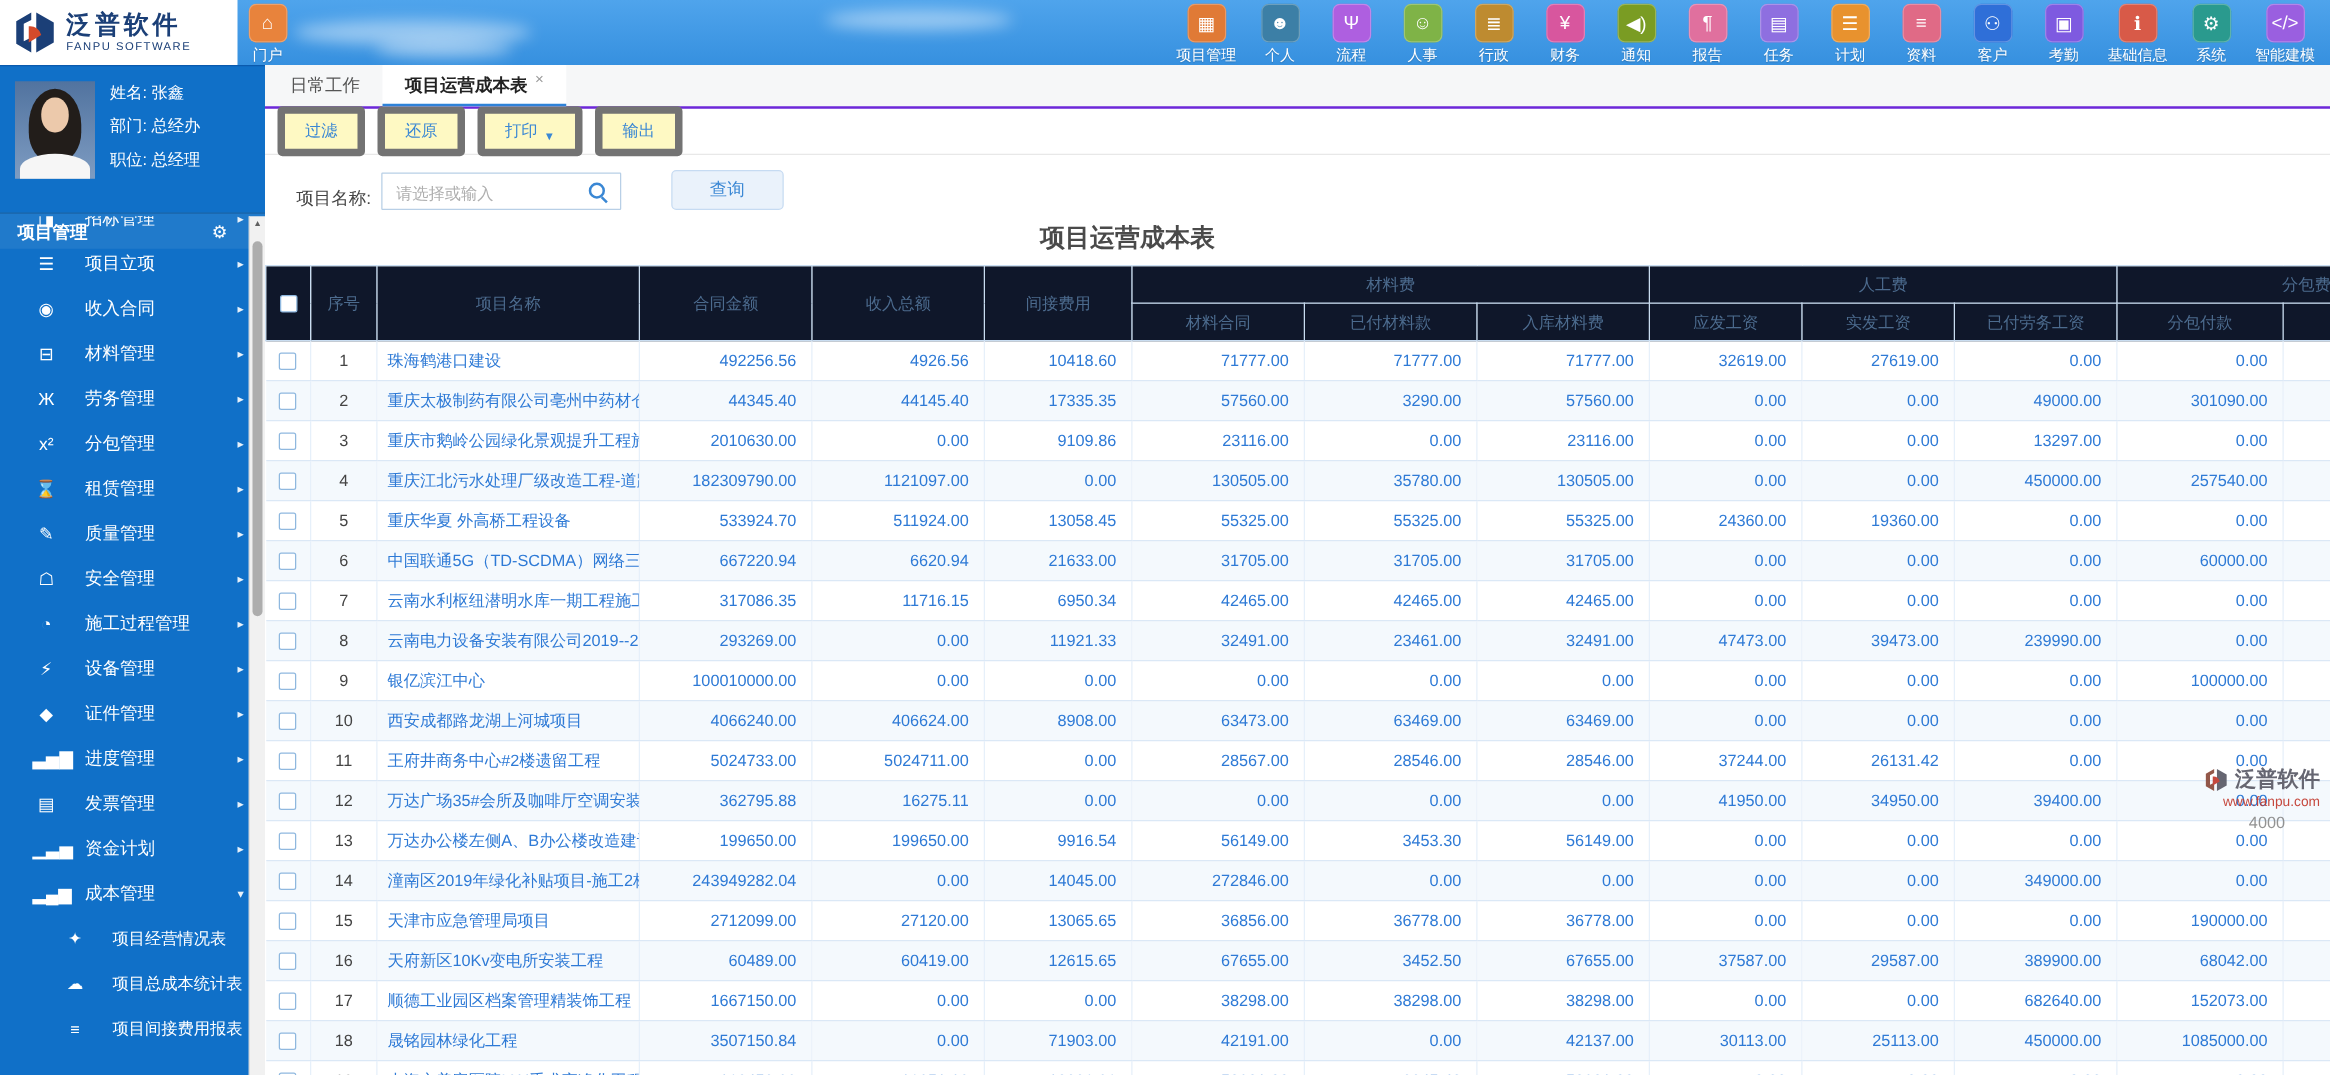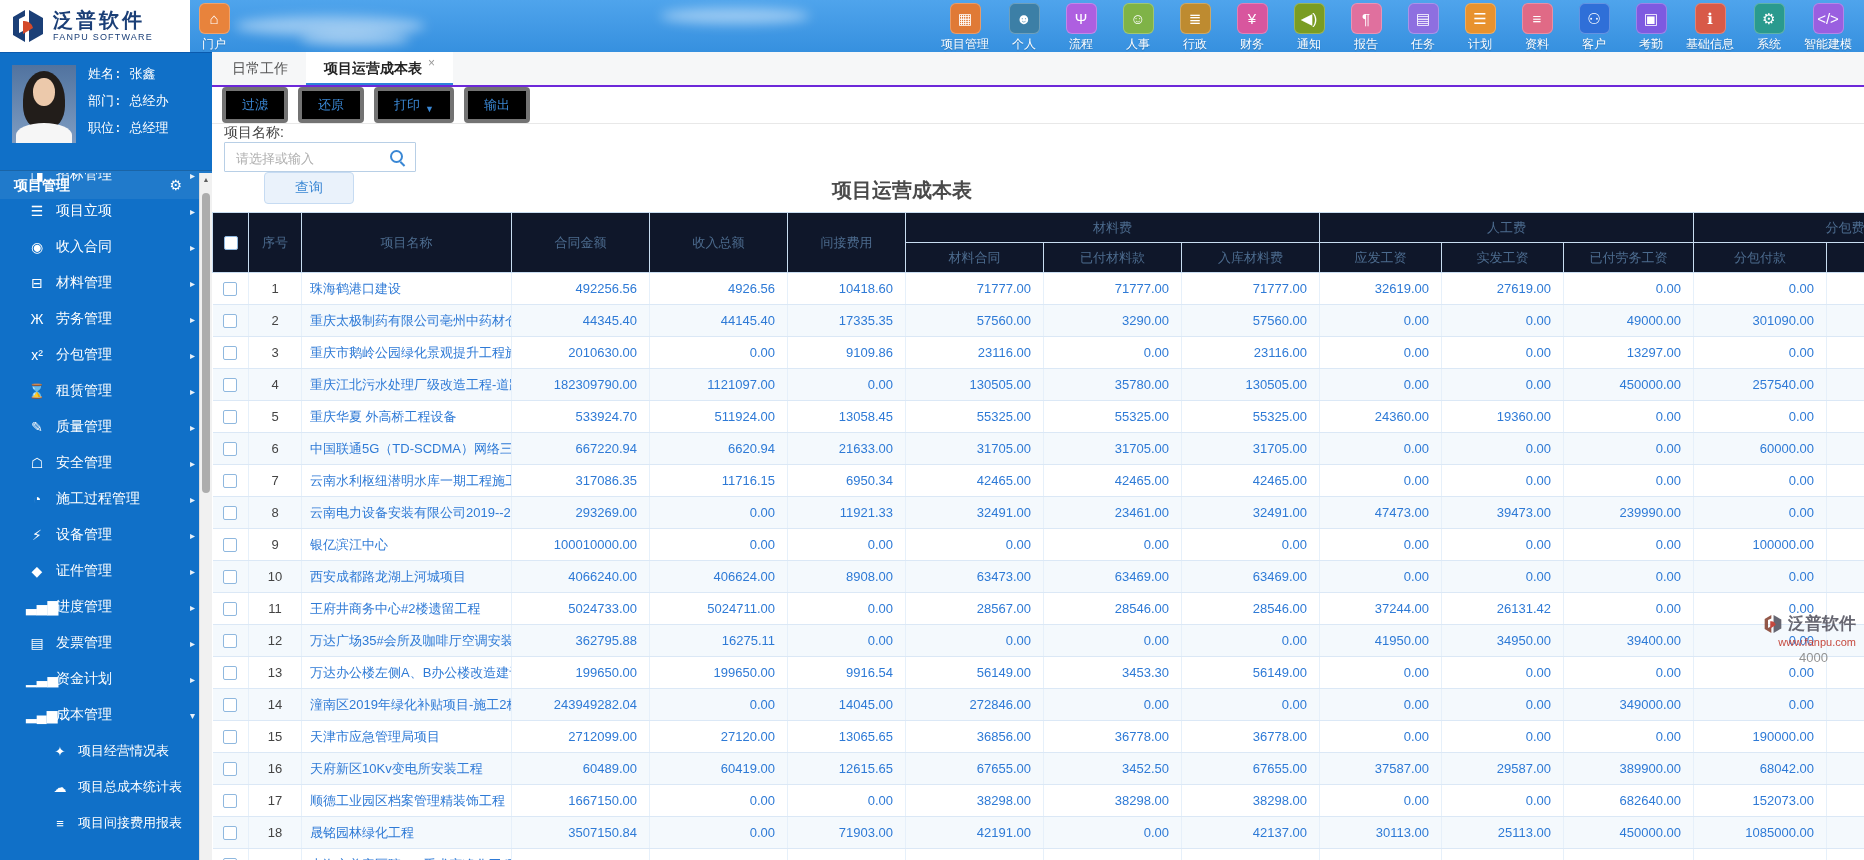--- a/index.html
+++ b/index.html
@@ -20,45 +20,45 @@
   #topnav{position:absolute;right:12px;top:3px;display:flex;gap:13px;}
 
   
   #sidebar{position:absolute;left:0;top:52px;width:212px;height:808px;background:#1070C8;border-top:1px solid #0A5AAE;box-sizing:border-box;}
   #userpanel{position:relative;height:93px;padding-top:12px;}
   .avatar{position:absolute;left:12px;top:12px;width:64px;height:78px;background:linear-gradient(#51739f,#7e9cc2);overflow:hidden;}
   .avatar .hair{position:absolute;top:6px;left:11px;width:42px;height:58px;background:#221d1a;border-radius:50% 50% 40% 40%;}
   .avatar .face{position:absolute;top:13px;left:21px;width:22px;height:28px;background:#ecc9ab;border-radius:48%;}
   .avatar .shirt{position:absolute;bottom:-4px;left:4px;width:56px;height:24px;background:#f6f6f6;border-radius:50% 50% 0 0;}
   #userinfo{margin-left:88px;color:#fff;font-size:13px;}
-  #userinfo div{margin-bottom:9px;white-space:nowrap;font-family:Liberation Mono, monospace;}
+  #userinfo div{margin-bottom:9px;white-space:nowrap;}
   #sectionbar{position:relative;height:28px;line-height:28px;background:rgba(255,255,255,.07);border-top:1px solid rgba(0,0,0,.18);color:#fff;font-size:14px;font-weight:bold;padding-left:14px;margin-top:12px;}
   #section-gear{position:absolute;right:30px;top:0;font-weight:normal;font-size:14px;color:#fff;cursor:pointer;}
   #menuview{position:absolute;left:0;top:120px;right:0;bottom:0;overflow:hidden;}
   #menu{margin-top:-16px;}
   .m-item{position:relative;height:36px;display:flex;align-items:center;color:#fff;cursor:pointer;}
   .m-ic{width:22px;margin-left:26px;font-size:14px;text-align:center;flex:0 0 auto;}
-  .m-lb{font-size:14px;margin-left:8px;white-space:nowrap;}
+  .m-lb{font-size:14px;margin-left:20px;white-space:nowrap;}
   .m-arrow{position:absolute;right:17px;font-size:10px;color:rgba(255,255,255,.9);}
   .m-sub .m-ic{margin-left:50px;width:20px;font-size:13px;}
   .m-sub .m-lb{font-size:13px;}
   #side-scroll{position:absolute;right:0;top:120px;bottom:0;width:13px;background:#F1F1F1;border-left:1px solid #DCDCDC;box-sizing:border-box;}
   #side-scroll .up{height:14px;text-align:center;font-size:7px;color:#606060;line-height:14px;cursor:pointer;}
   #side-scroll .thumb{position:absolute;left:2px;top:20px;width:8px;height:300px;background:#ADADAD;border-radius:5px;cursor:pointer;}
 
   
   #main{position:absolute;left:212px;top:52px;right:0;bottom:0;background:#fff;overflow:hidden;}
   #tabbar{height:33px;background:#F6F7F8;border-bottom:2px solid #6d28d9;display:flex;align-items:stretch;padding-left:2px;}
   .tab{position:relative;padding:0 18px;line-height:32px;font-size:14px;color:#555;cursor:pointer;}
   .tab.active{background:#fff;color:#222;font-weight:bold;border-bottom:2px solid #2E82D8;}
   .tab-close{position:relative;top:-6px;margin-left:6px;font-size:12px;color:#999;font-weight:normal;cursor:pointer;}
   #toolbar{height:36px;border-bottom:1px solid #E8E8E8;display:flex;align-items:center;padding-left:10px;gap:10px;}
-  .tbtn{display:inline-flex;align-items:flex-end;gap:5px;padding:5px 16px;background:#000000;border:4px solid #737373;border-radius:4px;color:#3A87D4;font-size:13px;cursor:pointer;}
+  .tbtn{display:inline-flex;align-items:flex-end;gap:5px;padding:5px 16px;background:#fef9c3;border:6px solid #737373;border-radius:4px;color:#3A87D4;font-size:13px;cursor:pointer;}
   .tbtn .caret{font-size:9px;}
-  #searchrow{height:44px;display:flex;align-items:flex-start;padding-left:12px;flex-direction:column;}
+  #searchrow{height:44px;display:flex;align-items:flex-end;padding-left:25px;}
   #searchrow label{font-size:14px;color:#444;margin-right:8px;}
   .inputwrap{position:relative;width:192px;height:30px;border:1px solid #B8CFE6;border-radius:1px;background:#fff;box-sizing:border-box;}
   .inputwrap input{border:none;outline:none;background:transparent;width:152px;height:26px;margin:1px 0 0 9px;font-size:13px;color:#333;font-family:inherit;}
   .inputwrap input::placeholder{color:#AFAFAF;}
   .mag{position:absolute;right:12px;top:7px;width:9px;height:9px;border:2px solid #3A87D4;border-radius:50%;}
   .mag::after{content:"";position:absolute;left:9px;top:9px;width:6px;height:2px;background:#3A87D4;transform:rotate(45deg);transform-origin:0 0;}
   #query-btn{margin-left:40px;padding:6px 30px;background:#EAF2FB;border:1px solid #C6DBF2;border-radius:4px;color:#3A87D4;font-size:14px;cursor:pointer;}
   #report-title{width:1380px;text-align:center;font-size:20px;font-weight:bold;color:#4A4A4A;padding:9px 0 8px 0;}
 
   

